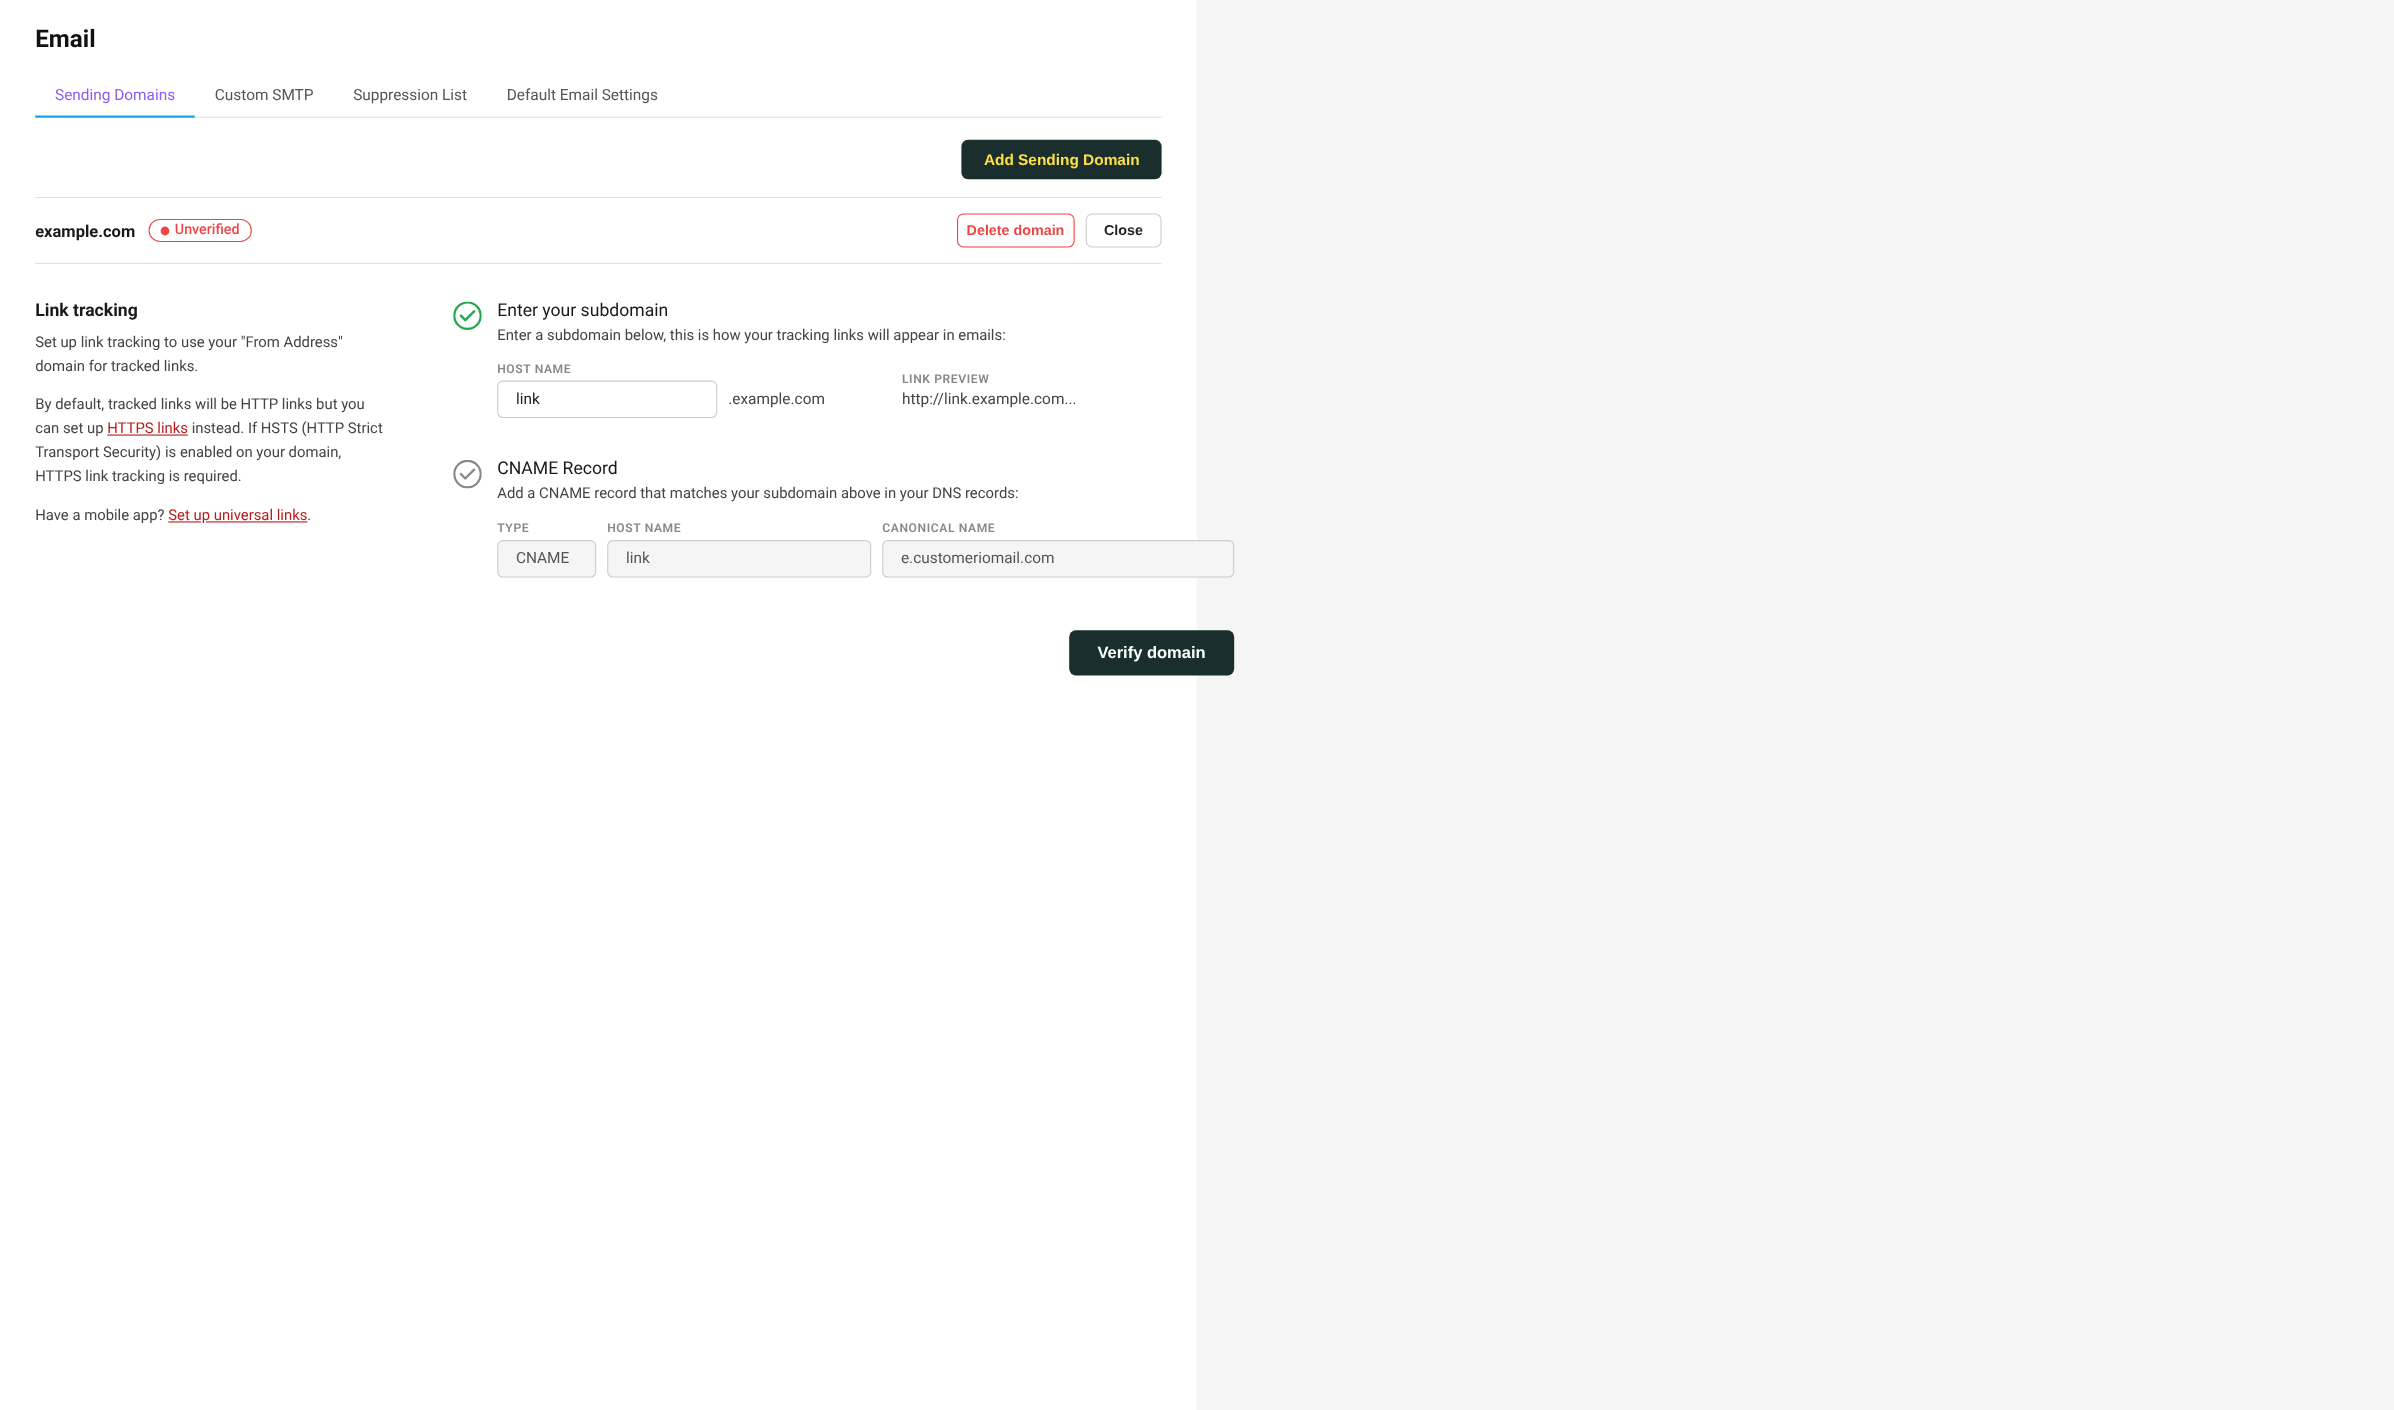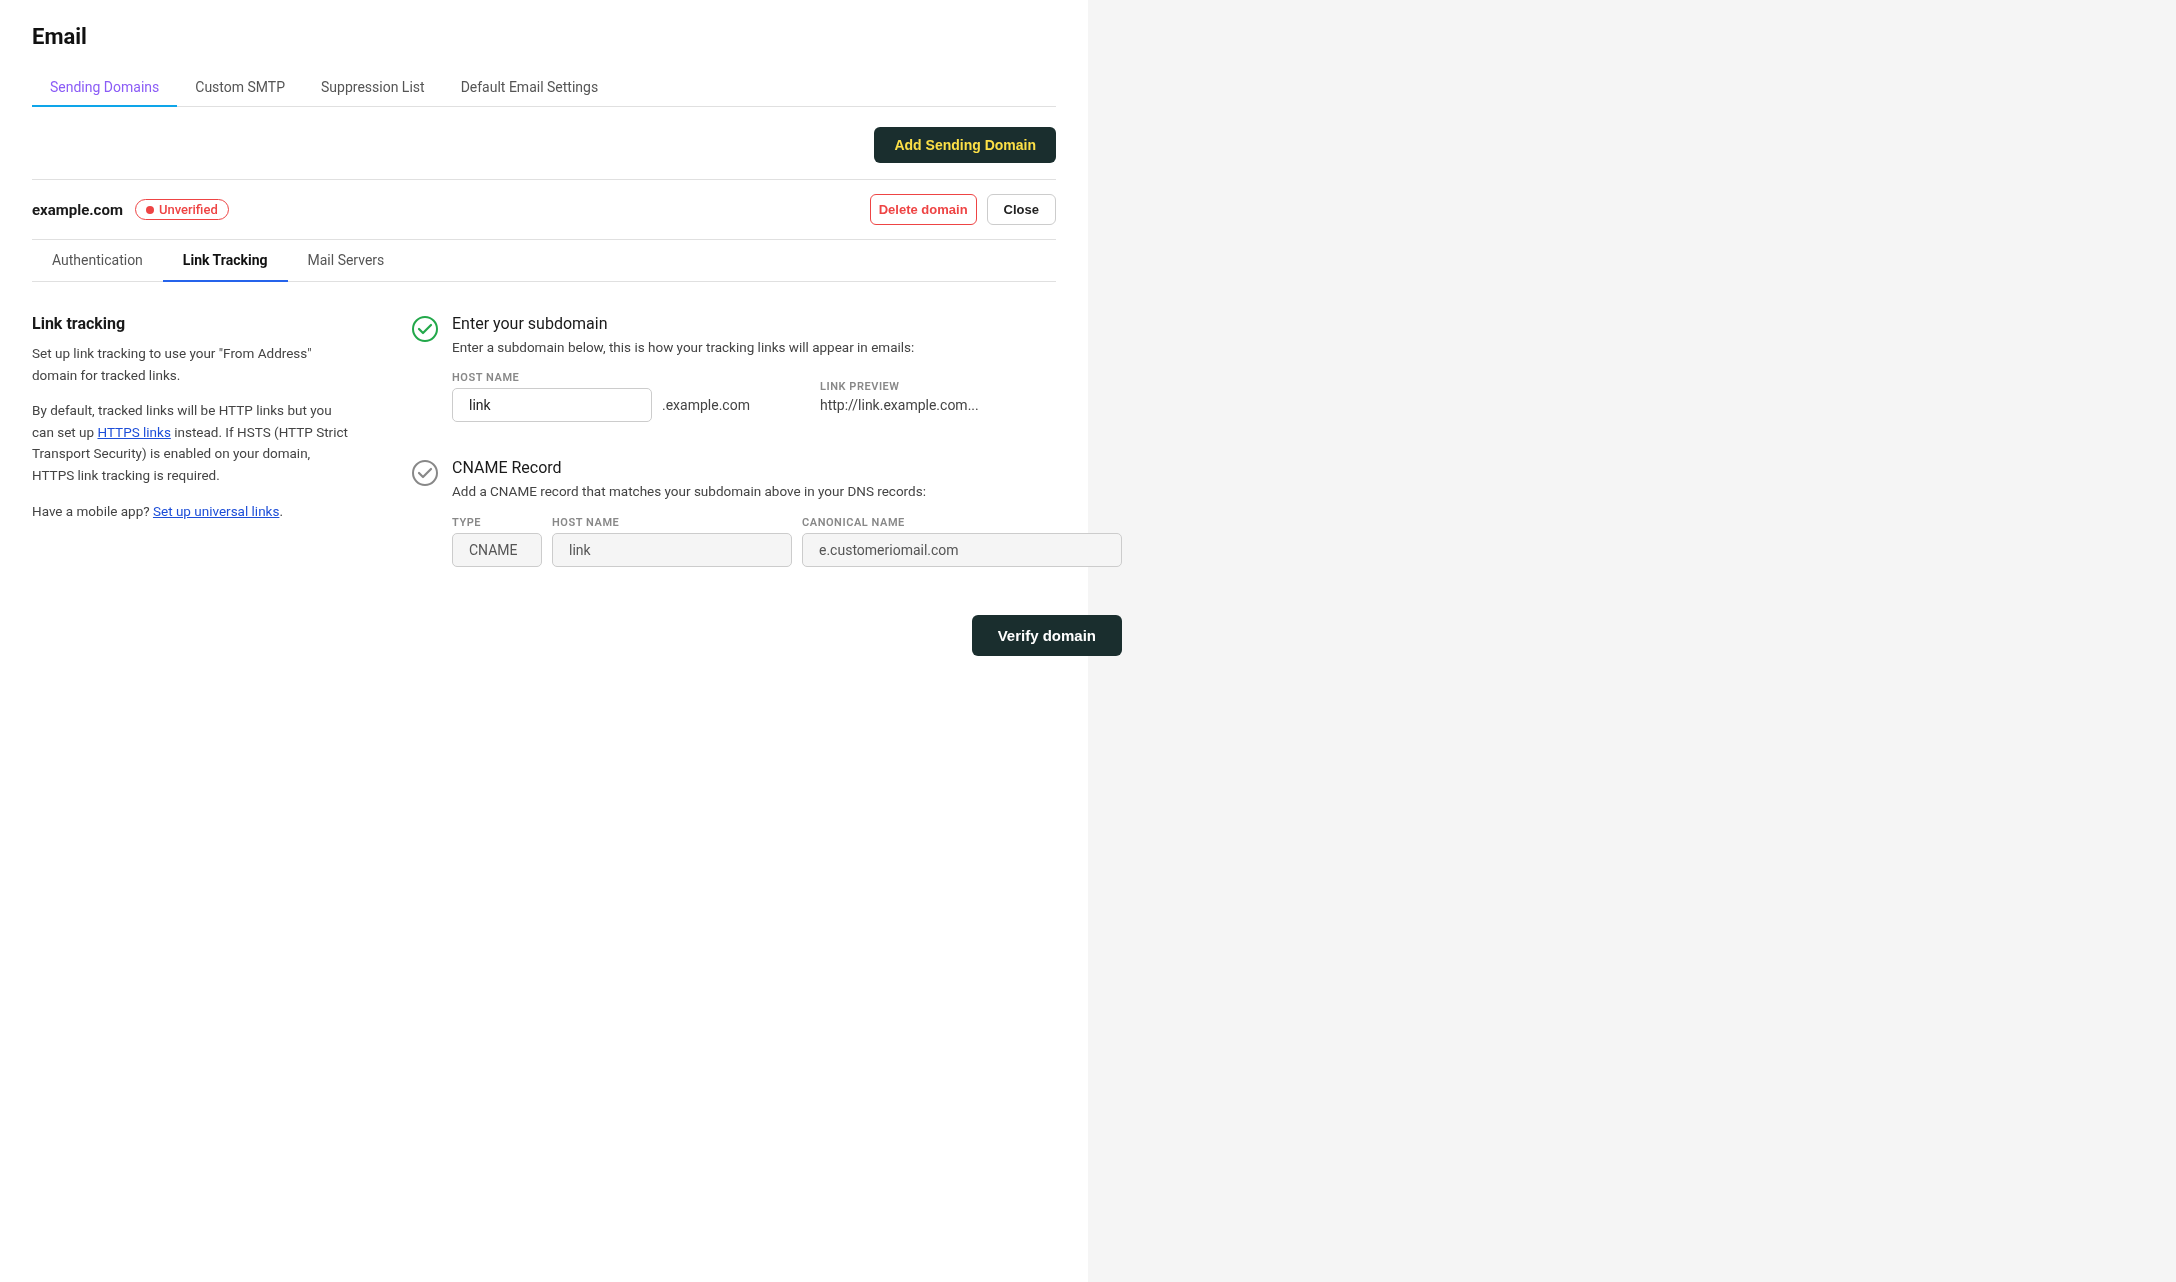--- a/index.html
+++ b/index.html
@@ -164,21 +164,21 @@
       font-weight: 700;
       margin-bottom: 10px;
     }
     .left-panel p {
       font-size: 13.5px;
       color: #444;
       line-height: 1.6;
       margin-bottom: 14px;
     }
     .left-panel a {
-      color: #1d4ed8;
+      color: #b91c1c;
       text-decoration: underline;
     }
     .right-panel {
       flex: 1;
     }
     
     .section-block {
       margin-bottom: 36px;
     }
     .section-header {
@@ -301,25 +301,20 @@
         <span class="unverified-dot"></span>
         <span>Unverified</span>
       </span>
     </div>
     <div class="domain-actions">
       <button class="btn-delete">Delete domain</button>
       <button class="btn-close">Close</button>
     </div>
   </div>
 
-  <div class="sub-tabs">
-    <button class="sub-tab">Authentication</button>
-    <button class="sub-tab active">Link Tracking</button>
-    <button class="sub-tab">Mail Servers</button>
-  </div>
 
   <div class="content-area">
 
     <div class="left-panel">
       <h2>Link tracking</h2>
       <p>Set up link tracking to use your "From Address" domain for tracked links.</p>
       <p>
         <span>By default, tracked links will be HTTP links but you can set up </span><a href="#">HTTPS links</a><span> instead. If HSTS (HTTP Strict Transport Security) is enabled on your domain, HTTPS link tracking is required.</span>
       </p>
       <p>

